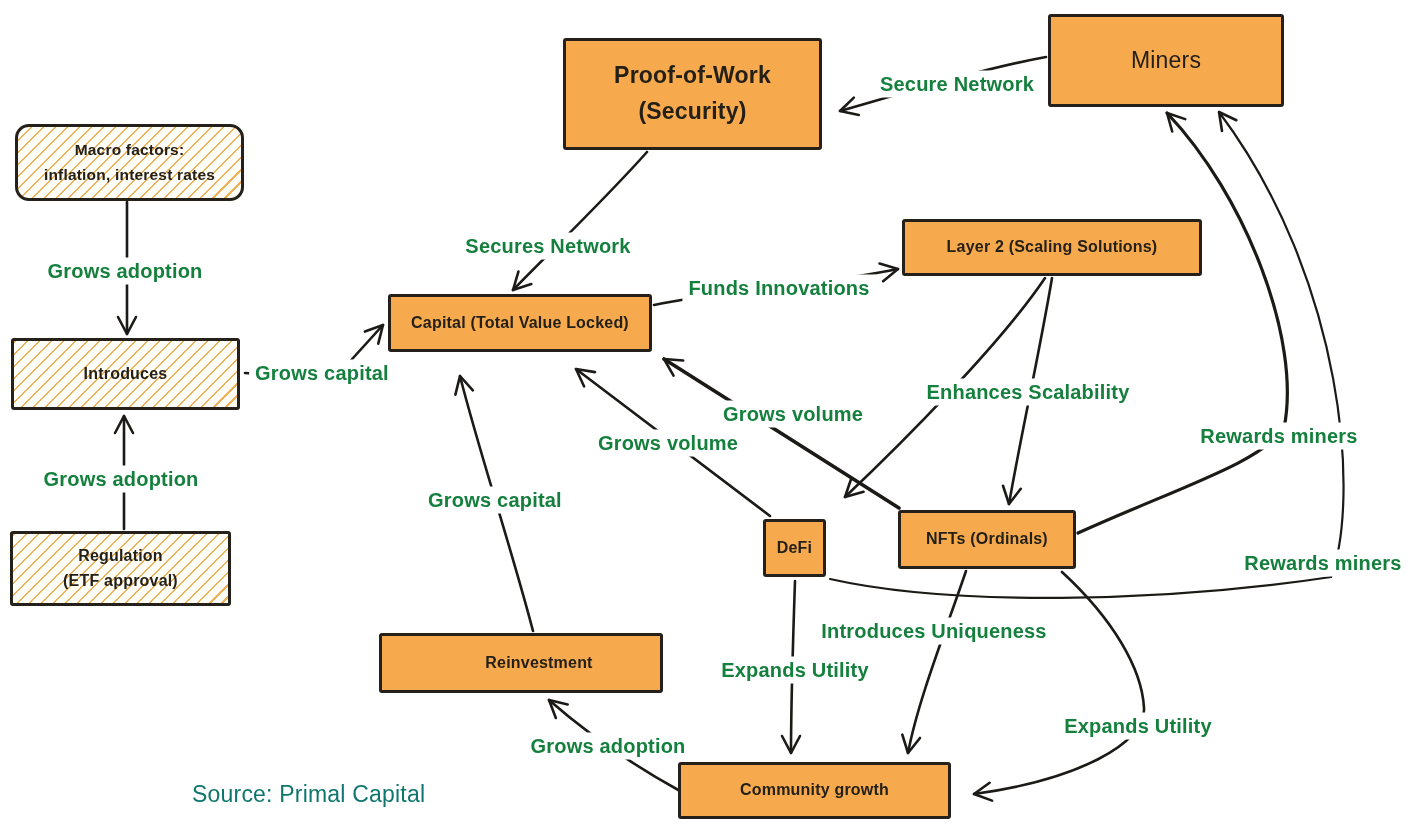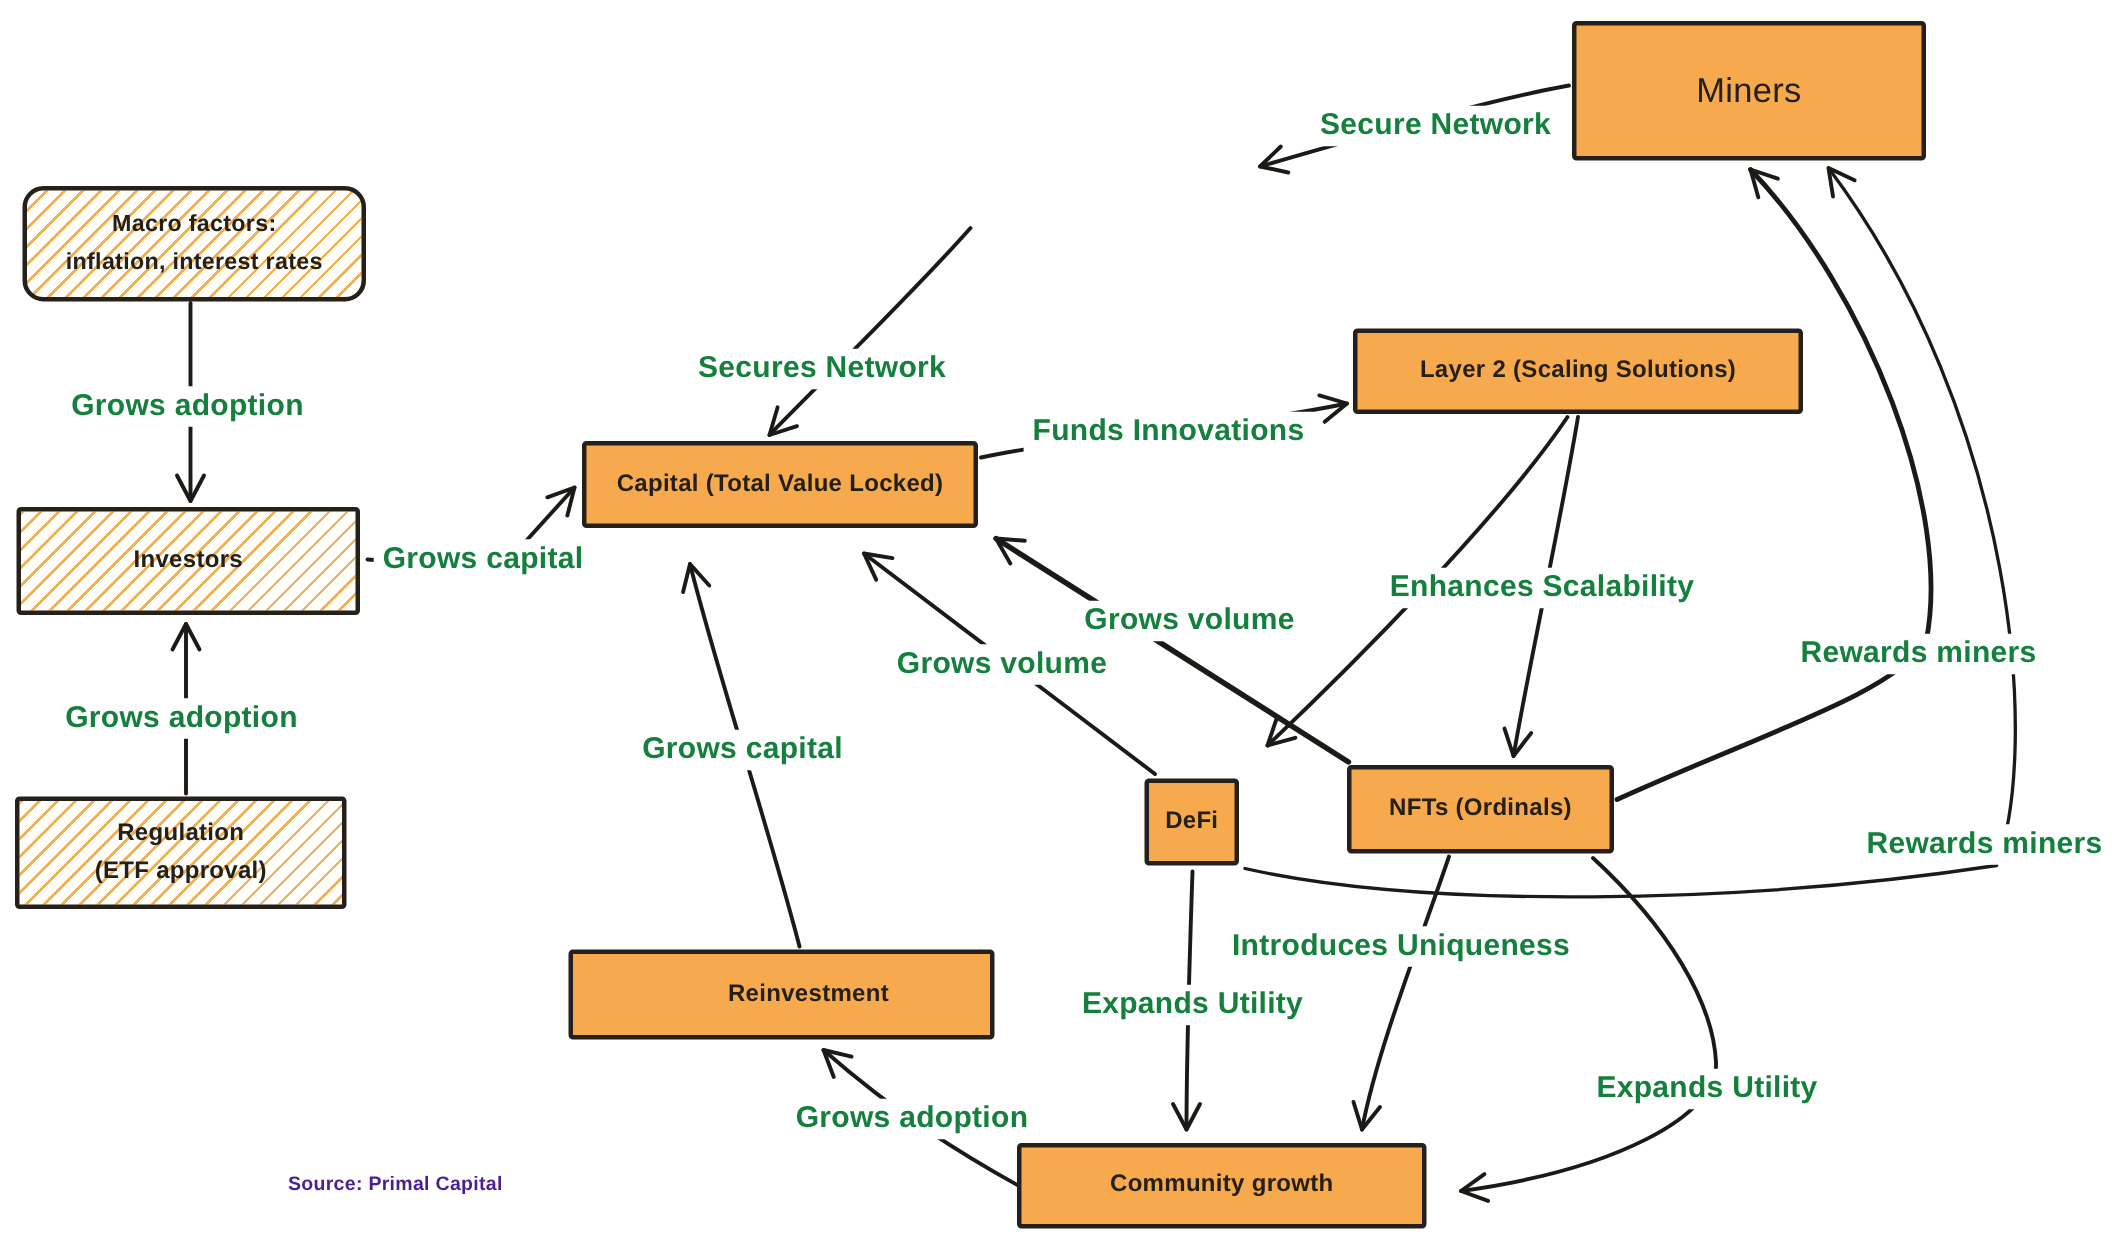--- a/index.html
+++ b/index.html
@@ -75,23 +75,23 @@
   #el-expands-utility-defi      { left:795px;  top:670px; }
   #el-introduces-uniqueness     { left:934px;  top:631px; }
   #el-expands-utility-nfts      { left:1138px; top:726px; }
   #el-grows-adoption-community  { left:608px;  top:746px; }
 
   .source-note {
     position: absolute;
     z-index: 3;
     left: 192px;
     top: 781px;
-    font-size: 13px;
-    font-weight: 700;
-    color: #4c1d95;
+    font-size: 23px;
+    font-weight: 400;
+    color: #0f766e;
     letter-spacing: 0.2px;
   }
 </style>
 </head>
 <body>
 
 <div class="canvas">
 
   <svg class="edges" width="1408" height="829" viewBox="0 0 1408 829">
     <defs>
@@ -113,24 +113,26 @@
       <path d="M533 631 C 512 550, 478 448, 460 376" marker-end="url(#ah)"></path>
       <path d="M680 791 C 642 770, 598 743, 549 700" marker-end="url(#ah)"></path>
       <path d="M795 581 C 793 640, 791 700, 791 753" marker-end="url(#ah)"></path>
       <path d="M966 571 C 946 630, 918 700, 908 753" marker-end="url(#ah)"></path>
       <path d="M1062 572 C 1112 618, 1142 668, 1144 708 C 1146 744, 1076 780, 974 794" marker-end="url(#ah)"></path>
       <path stroke-width="3.2" d="M1078 533 C 1180 487, 1262 462, 1284 428 C 1302 340, 1245 195, 1167 113" marker-end="url(#ah)"></path>
       <path stroke-width="2.2" d="M830 579 C 950 606, 1160 603, 1331 577 C 1360 500, 1345 280, 1219 112" marker-end="url(#ah)"></path>
     </g>
   </svg>
 
+  <div class="node" id="node-pow">Proof-of-Work
+(Security)</div>
   <div class="node" id="node-miners">Miners</div>
   <div class="node hatched" id="node-macro">Macro factors:
 inflation, interest rates</div>
-  <div class="node hatched" id="node-investors">Investors</div>
+  <div class="node hatched" id="node-investors">Introduces</div>
   <div class="node hatched" id="node-regulation">Regulation
 (ETF approval)</div>
   <div class="node" id="node-capital">Capital (Total Value Locked)</div>
   <div class="node" id="node-layer2">Layer 2 (Scaling Solutions)</div>
   <div class="node" id="node-defi">DeFi</div>
   <div class="node" id="node-nfts">NFTs (Ordinals)</div>
   <div class="node" id="node-reinvestment">Reinvestment</div>
   <div class="node" id="node-community">Community growth</div>
 
   <div class="elabel" id="el-secure-network">Secure Network</div>

